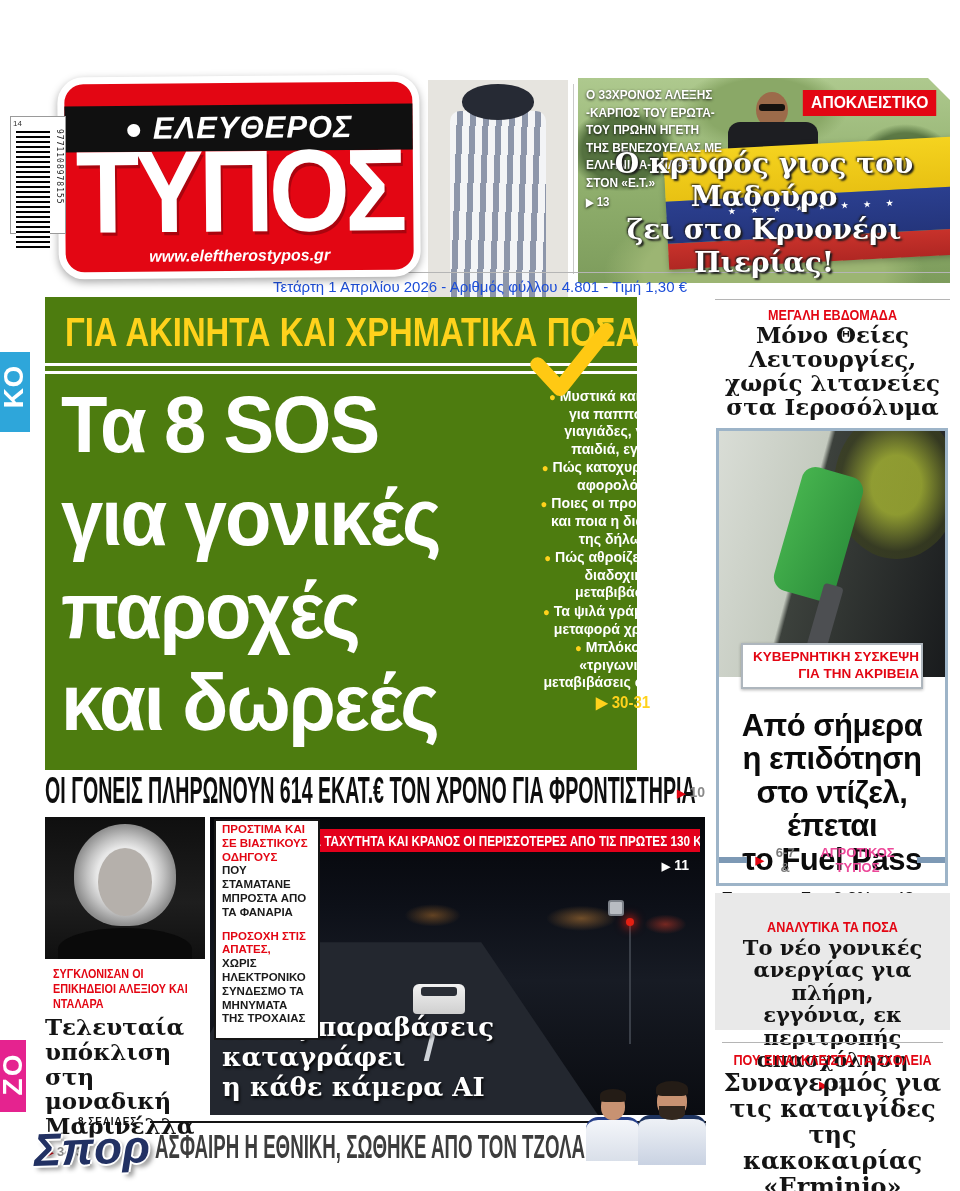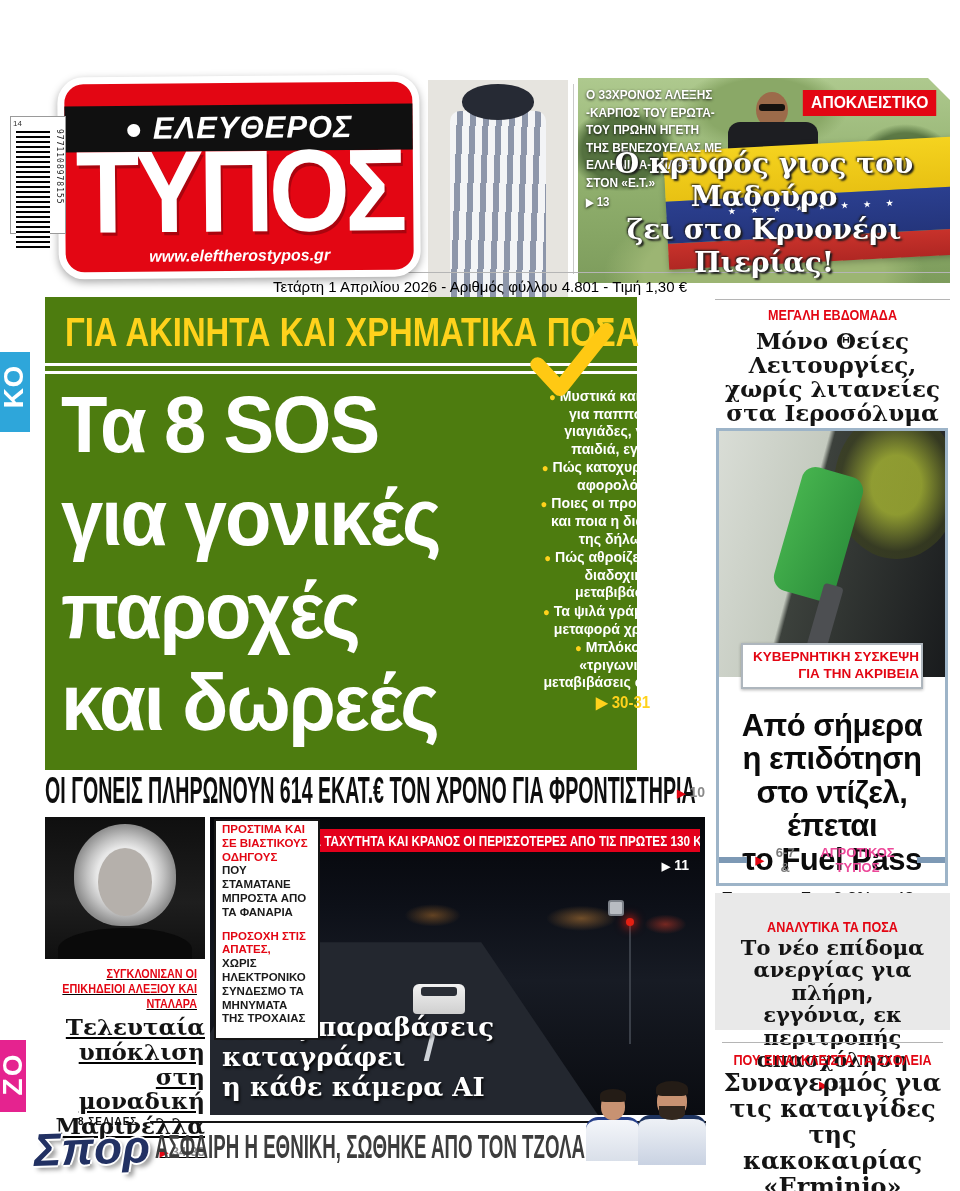--- a/index.html
+++ b/index.html
@@ -65,21 +65,21 @@
   .flag .f-yellow { height:42%; background:linear-gradient(#f5d31f,#e8c113); }
   .flag .f-blue { position:relative; height:36%; background:linear-gradient(#2b3f8f,#24357c); }
   .flag .f-red { height:22%; background:linear-gradient(#c8322b,#b02723); }
   .flag-stars { position:absolute; left:0; right:0; top:8px; text-align:center; color:#fff;
     font-size:9px; letter-spacing:6px; }
   .tr-headline { position:absolute; left:0; right:0; bottom:4px; z-index:5; text-align:center;
     font-family:"DejaVu Serif",serif; font-weight:bold; font-size:28px; color:#fff; line-height:1.18;
     text-shadow:2px 2px 2px #1c1c1c, -1px -1px 2px #1c1c1c; }
 
   .date-rule { position:absolute; left:335px; top:272px; width:615px; height:1px; background:#b5b5b5; }
-  .dateline { position:absolute; left:120px; top:278px; width:720px; text-align:center; color:#000000;
+  .dateline { position:absolute; left:120px; top:278px; width:720px; text-align:center; color:#1d4ed8;
     font-size:15px; }
 
   
   .main-box { position:absolute; left:45px; top:297px; width:592px; height:473px; background:#4d7c0f; }
   .main-kicker { position:absolute; left:20px; top:12px; color:#ffd21c; font-weight:bold; font-size:41px;
     white-space:nowrap; transform:scaleX(.8); transform-origin:left top; }
   .rule2 { position:absolute; left:0; right:0; top:66px; height:11px;
     border-top:3px solid #fff; border-bottom:3px solid #fff; }
   .check { position:absolute; right:22px; top:26px; width:86px; height:78px; z-index:2; }
   .main-headline { position:absolute; left:16px; top:82px; width:505px; color:#fff; font-weight:bold;
@@ -89,21 +89,21 @@
   .b-item { margin-bottom:1px; }
   .b-item .dot { color:#ffd21c; font-size:12px; }
   .b-ref { color:#ffd21c; font-weight:bold; font-size:16px; margin-top:3px; }
 
   .mid-banner { position:absolute; left:45px; top:770px; width:660px; height:42px; }
   .mid-banner-text { position:absolute; left:0; top:0; font-weight:bold; color:#0e0e0e; font-size:37px;
     white-space:nowrap; transform:scaleX(.53); transform-origin:left top; letter-spacing:0; }
   .mid-banner-ref { position:absolute; right:0; top:14px; font-size:14px; color:#8a8a8a; font-weight:bold; }
 
   
-  .left-col { position:absolute; left:45px; top:817px; width:160px; text-align:right;text-decoration:underline; }
+  .left-col { position:absolute; left:45px; top:817px; width:160px; text-align:left; }
   .left-photo { position:relative; width:100%; height:142px; overflow:hidden;
     background:linear-gradient(180deg,#0f0f0f 0%, #1e1e1e 60%, #101010 100%); }
   .lp-hair { position:absolute; left:18%; top:5%; width:64%; height:72%; background:
     radial-gradient(closest-side,#e8e8e8 0 55%, #c2c2c2 75%, #8c8c8c 100%);
     border-radius:50% 50% 46% 46%; }
   .lp-face { position:absolute; left:33%; top:22%; width:34%; height:48%; background:#b5b0ab; border-radius:50%; }
   .lp-shoulders { position:absolute; left:8%; bottom:-8%; width:84%; height:30%; background:#0a0a0a; border-radius:50% 50% 0 0; }
   .left-kicker { margin-top:8px; color:#e30613; font-weight:bold; font-size:12px; line-height:1.25;
     transform:scaleX(.9); }
   .left-head { margin-top:3px; font-family:"DejaVu Serif",serif; font-weight:bold; color:#141414;
@@ -170,21 +170,21 @@
   .tab-blue { position:absolute; left:0; top:352px; width:30px; height:80px; background:#2ea6da; overflow:hidden; z-index:8; }
   .tab-mag { position:absolute; left:0; top:1040px; width:26px; height:72px; background:#e5238f; overflow:hidden; z-index:8; }
   .tab-label { position:absolute; left:-8px; top:18px; color:#fff; font-weight:bold; font-size:28px;
     transform:rotate(-90deg); letter-spacing:2px; }
 
   
   .sb-kicker { color:#e30613; font-weight:bold; font-size:14px; transform:scaleX(.9); }
   .serif-head { font-family:"DejaVu Serif",serif; font-weight:bold; color:#141414; }
   .sb1 { position:absolute; left:715px; top:299px; width:235px; text-align:center; border-top:1px solid #b5b5b5;
     padding-top:7px; }
-  .sb1 .serif-head { font-size:23px; line-height:1.05; margin-top:6px; }
+  .sb1 .serif-head { font-size:23px; line-height:1.05; margin-top:0; }
   .sb2 { position:absolute; left:716px; top:428px; width:232px; height:458px; border:3px solid #9db4c8;
     background:#fff; }
   .fuel-photo { position:relative; width:100%; height:246px; overflow:hidden;
     background:linear-gradient(105deg,#d9ddd6 0%, #c4cabf 38%, #3c413c 40%, #191b1d 100%); }
   .sleeve { position:absolute; right:-6%; top:-8%; width:55%; height:60%; background:
     radial-gradient(closest-side,#b8c832 0 40%, #3a3f1e 90%); border-radius:50%; opacity:.7; }
   .nozzle-body { position:absolute; left:30%; top:16%; width:28%; height:52%;
     background:linear-gradient(100deg,#46b34e,#2c8f3b); border-radius:14px; transform:rotate(16deg); }
   .nozzle-spout { position:absolute; left:42%; top:62%; width:9%; height:30%; background:#4d4f52;
     border-radius:4px; transform:rotate(16deg); }
@@ -431,21 +431,21 @@
       <span class="arr">▶</span>
       <span>6-7 &amp;</span>
       <span class="extra">ΑΓΡΟΤΙΚΟΣ ΤΥΠΟΣ</span>
       <span class="bar"></span>
     </div>
   </div>
 
   <div class="sb3">
     <div class="sb-kicker">ΑΝΑΛΥΤΙΚΑ ΤΑ ΠΟΣΑ</div>
     <div class="serif-head">
-      <div>Το νέο επίδομα</div>
+      <div>Το νέο γονικές</div>
       <div>ανεργίας για πλήρη,</div>
       <div>εγγόνια, εκ περιτροπής</div>
       <div>απασχόληση</div>
     </div>
     <div class="ref">
       <span class="arr">▶</span>
       <span>32</span>
     </div>
   </div>
 

